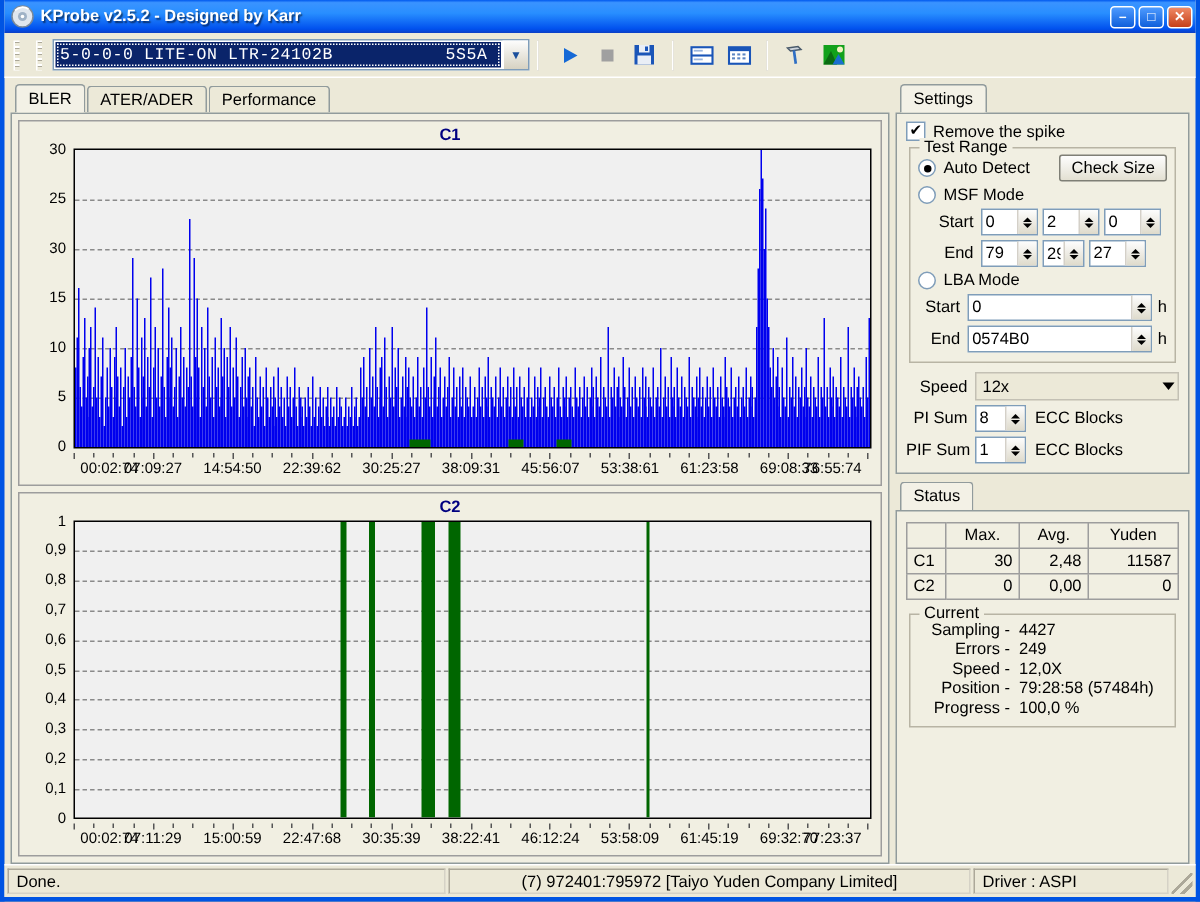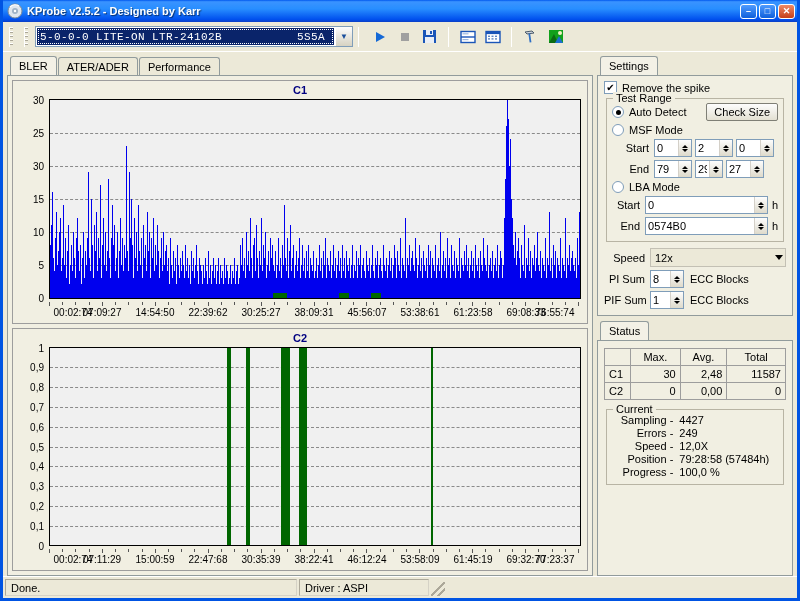--- a/index.html
+++ b/index.html
@@ -1251,21 +1251,21 @@
       <div class="tabstrip" style="margin-top:5px;">
         <span class="tab active">Status</span>
       </div>
       <div class="panelbox" style="flex:1 1 auto;">
         <table class="status">
           <thead>
             <tr>
               <th></th>
               <th>Max.</th>
               <th>Avg.</th>
-              <th>Total</th>
+              <th>Yuden</th>
             </tr>
           </thead>
           <tbody>
             <tr>
               <td class="rowhdr">C1</td>
               <td>30</td>
               <td>2,48</td>
               <td>11587</td>
             </tr>
             <tr>
@@ -1290,16 +1290,17 @@
             <span class="k">Progress -</span>
             <span class="v">100,0 %</span>
           </div>
         </div>
       </div>
     </div>
   </div>
 
   <div class="statusbar">
     <span class="sbcell sb1">Done.</span>
+    <span class="sbcell sb2">(7) 972401:795972 [Taiyo Yuden Company Limited]</span>
     <span class="sbcell sb3">Driver : ASPI</span>
     <span class="grip"></span>
   </div>
 </div>
 
 </body></html>

